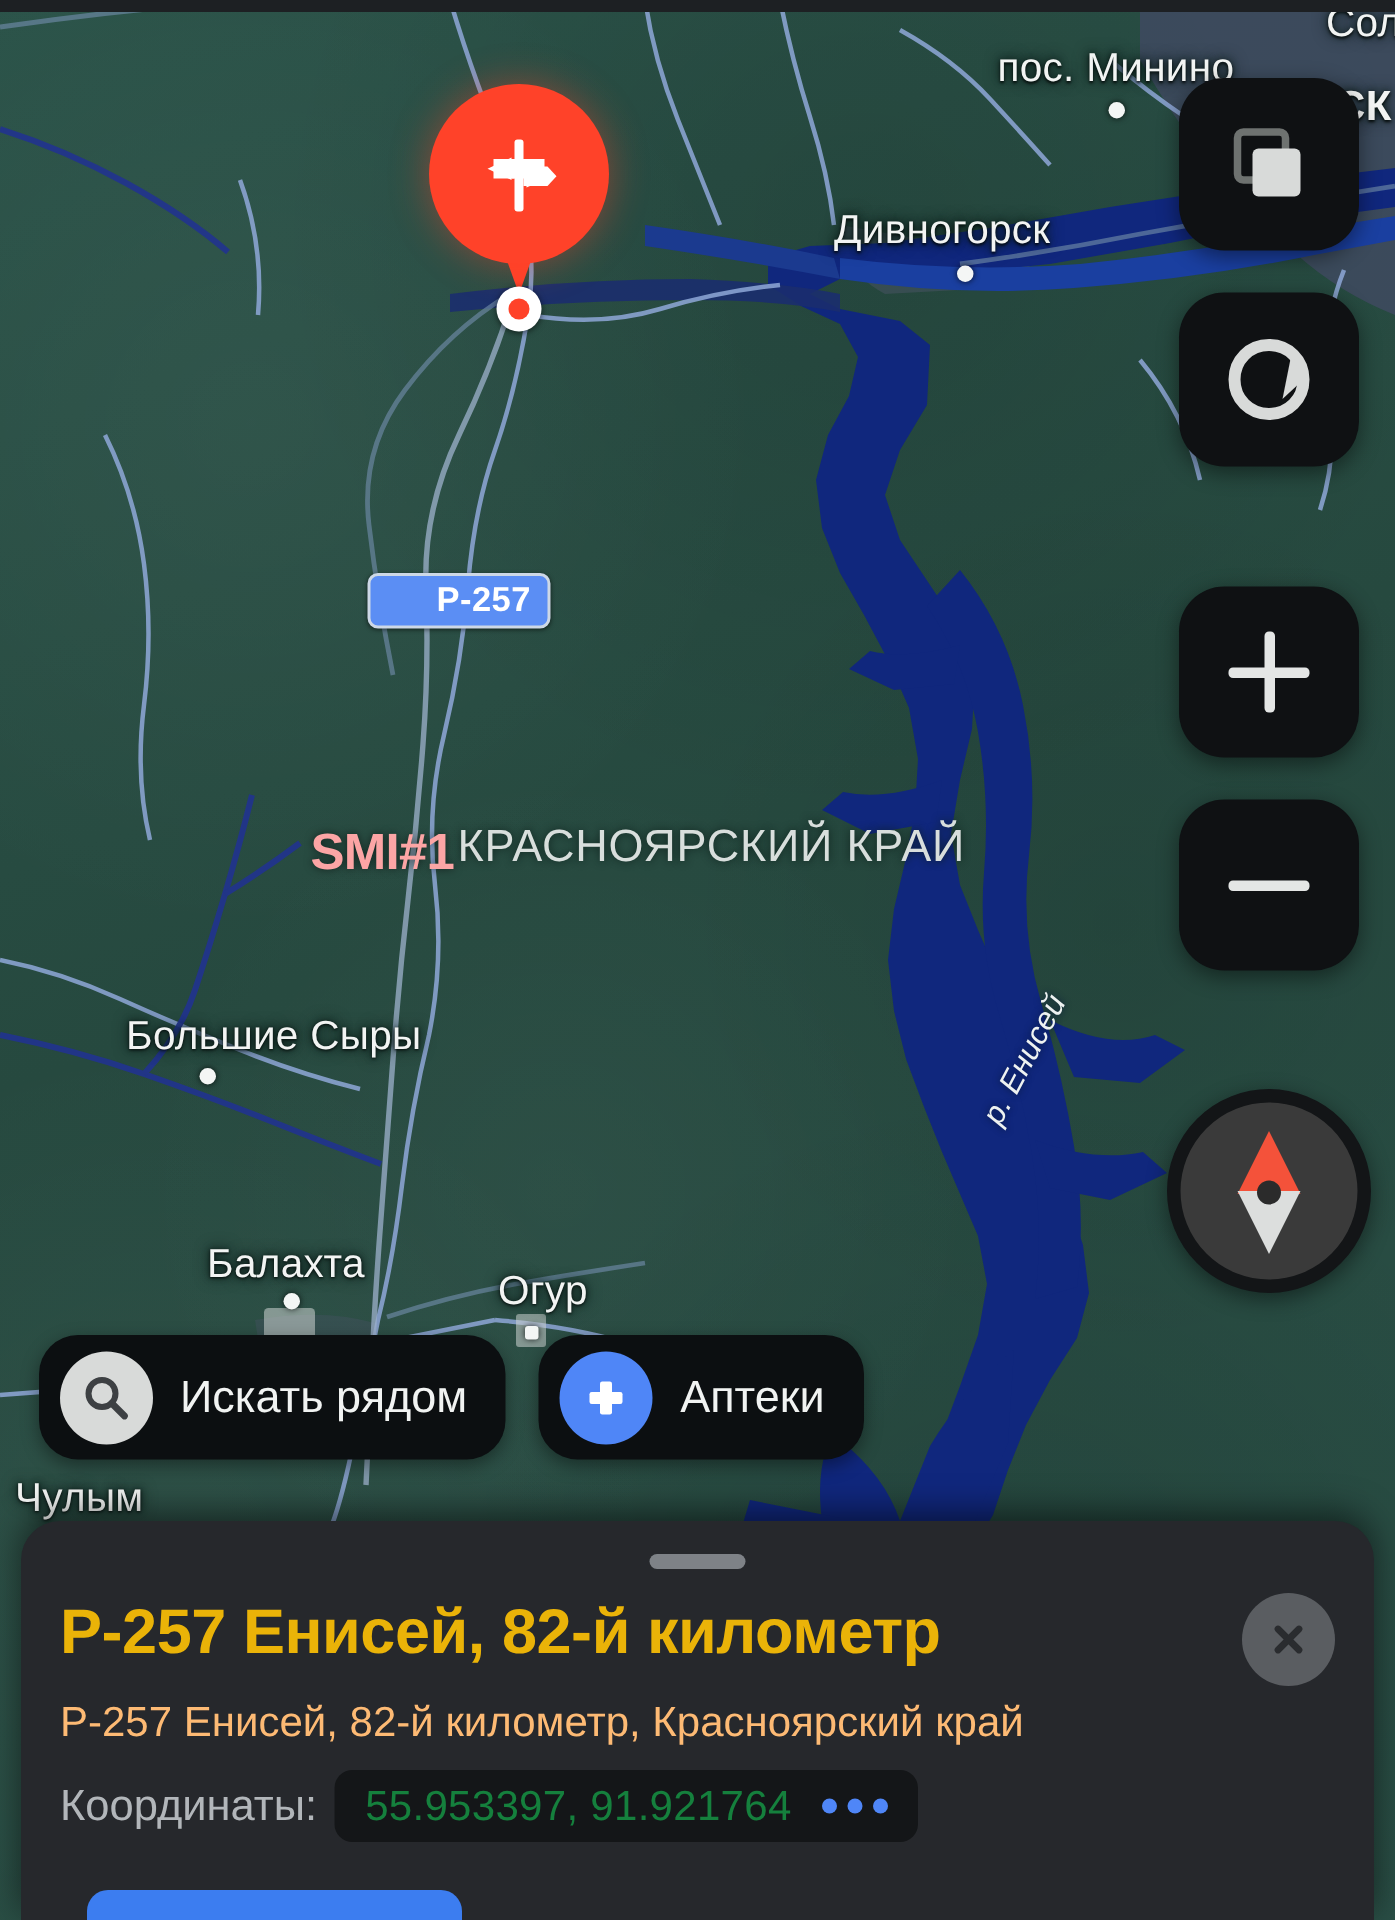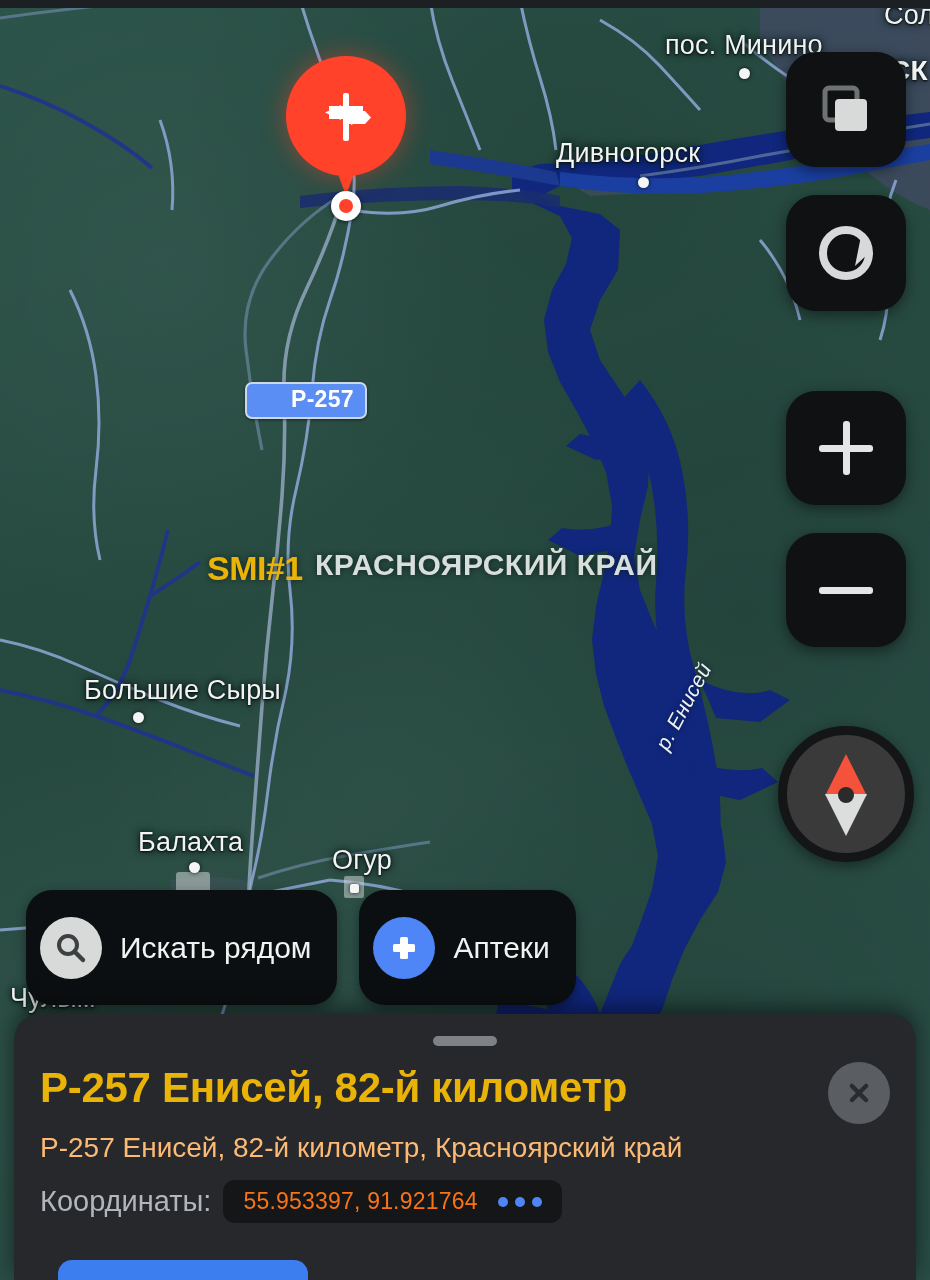--- a/index.html
+++ b/index.html
@@ -45,21 +45,21 @@
     background:#f4f6f5; box-shadow:0 0 4px rgba(0,0,0,.8);
   }
   .mdot.sq { border-radius:2px; width:9px; height:9px; }
 
   .region-label {
     position:absolute; color:#d8dedc; font-size:30px; letter-spacing:.5px;
     text-shadow:0 0 6px rgba(12,30,26,.9);
     white-space:nowrap; pointer-events:none;
   }
   .watermark {
-    position:absolute; color:#eab308; font-weight:bold; font-size:34px;
+    position:absolute; color:#fca5a5; font-weight:bold; font-size:34px;
     letter-spacing:-0.5px; white-space:nowrap; pointer-events:none;
     text-shadow:0 0 6px rgba(0,0,0,.55);
   }
   .river-label {
     position:absolute; color:#eef2f1; font-size:21px; font-style:italic;
     transform:rotate(-62deg); transform-origin:left bottom; white-space:nowrap;
     text-shadow:0 0 5px rgba(8,24,60,.95); pointer-events:none;
   }
 
   
@@ -107,21 +107,21 @@
   .plus-h, .plus-v, .minus-h {
     position:absolute; background:#e4e6e5; border-radius:3px;
   }
   .plus-h  { width:54px; height:7px; }
   .plus-v  { width:7px;  height:54px; }
   .minus-h { width:54px; height:7px; }
 
   
   #chips { position:absolute; left:26px; top:890px; display:flex; gap:22px; z-index:20; }
   .chip {
-    background:#0c0f11; border-radius:26px; height:115px; display:flex;
+    background:#0c0f11; border-radius:26px; height:83px; display:flex;
     align-items:center; padding:0 26px 0 14px; gap:18px;
     box-shadow:0 4px 12px rgba(0,0,0,.4); flex:0 0 auto;
   }
   .chip .cicon {
     width:62px; height:62px; border-radius:50%; display:flex;
     align-items:center; justify-content:center; flex:0 0 auto;
   }
   .chip .clabel { color:#f1f3f2; font-size:30px; white-space:nowrap; }
 
   
@@ -143,21 +143,21 @@
     font-size:28px; white-space:nowrap;
   }
   #coord-line {
     position:absolute; left:26px; top:166px; display:flex; align-items:center; gap:12px;
   }
   #coord-label { color:#b2b6ba; font-size:29px; }
   #coord-chip {
     background:#141618; border-radius:12px; padding:8px 20px; display:flex;
     align-items:center; gap:20px;
   }
-  #coord-value { color:#f97316; font-size:23px; letter-spacing:.2px; }
+  #coord-value { color:#15803d; font-size:28px; letter-spacing:.2px; }
   #coord-dots { display:flex; gap:7px; }
   #coord-dots i { width:10px; height:10px; border-radius:50%; background:#4f86f7; display:block; }
 
   #close-btn {
     position:absolute; right:26px; top:48px; width:62px; height:62px;
     border-radius:50%; background:#5a5d61; display:flex;
     align-items:center; justify-content:center;
   }
   #close-btn svg { display:block; }
 
@@ -274,21 +274,21 @@
     <div class="mdot" style="left:133px; top:712px;"></div>
 
     <div class="mlabel big" style="left:138px; top:827px;">Балахта</div>
     <div class="mdot" style="left:189px; top:862px;"></div>
 
     <div class="mlabel big" style="left:332px; top:845px;">Огур</div>
     <div class="mdot sq" style="left:350px; top:884px;"></div>
 
     <div class="mlabel big" style="left:10px; top:983px;">Чулым</div>
 
-    <div class="region-label" style="left:315px; top:548px;font-weight:bold;">КРАСНОЯРСКИЙ КРАЙ</div>
+    <div class="region-label" style="left:305px; top:548px;">КРАСНОЯРСКИЙ КРАЙ</div>
     <div class="watermark" style="left:207px; top:549px;">SMI#1</div>
 
     <div class="river-label" style="left:672px; top:730px;">р. Енисей</div>
 
     <div class="shield" style="left:245px; top:382px;padding-left:44px;">Р-257</div>
 
     <div id="pin-wrap">
       <div class="pin-tail"></div>
       <div class="pin-bulb">
         <svg width="62" height="62" viewBox="0 0 62 62">

